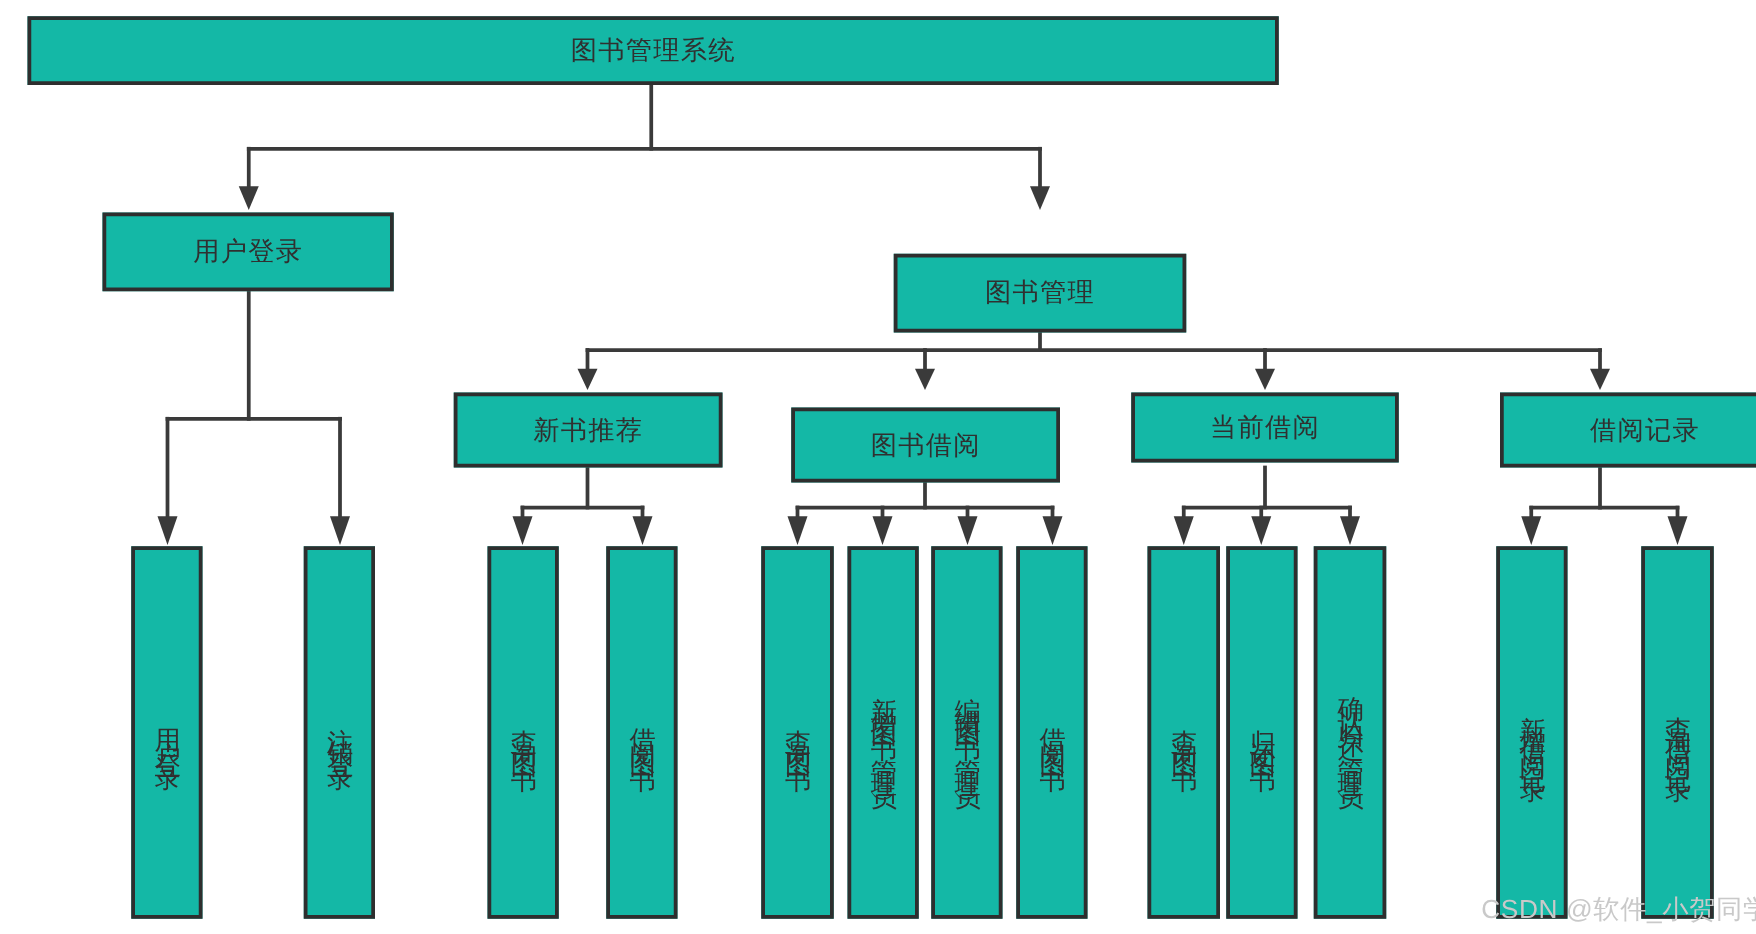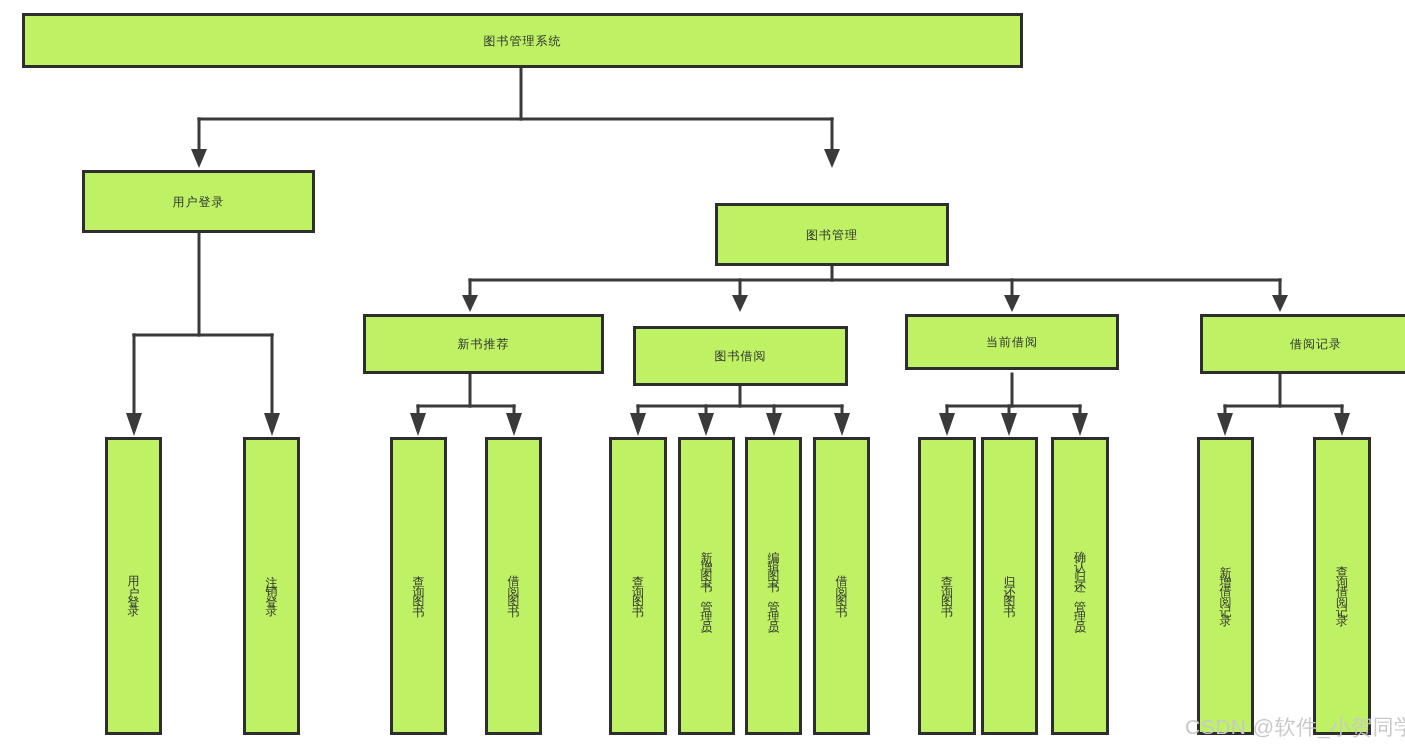--- a/index.html
+++ b/index.html
@@ -14,44 +14,44 @@
   .connectors {
     position: absolute;
     left: 0; top: 0;
     width: 1405px; height: 747px;
     z-index: 1;
   }
   .box {
     position: absolute;
     box-sizing: border-box;
     border: 3px solid #2e2e2e;
-    background: #bef264;
+    background: #14b8a6;
     color: #303030;
     display: flex;
     align-items: center;
     justify-content: center;
     z-index: 2;
-    font-size: 12px;
+    font-size: 21px;
     letter-spacing: 1px;
     line-height: 1;
   }
   .box.vertical span {
     writing-mode: vertical-rl;
     text-orientation: mixed;
     letter-spacing: 10px;
     line-height: 1;
     display: inline-block;
   }
   
   #n-root      { left: 22px;   top: 13px;  width: 1001px; height: 55px; }
   
   #n-login     { left: 82px;   top: 170px; width: 233px;  height: 63px; }
   #n-mgmt      { left: 715px;  top: 170px; width: 234px;  height: 63px; margin-top: 33px; }
   
-  #n-recommend { left: 363px;  top: 314px; width: 241px;  height: 60px; }
+  #n-recommend { left: 363px;  top: 314px; width: 215px;  height: 60px; }
   #n-borrow    { left: 633px;  top: 326px; width: 215px;  height: 60px; }
   #n-current   { left: 905px;  top: 314px; width: 214px;  height: 56px; }
   #n-record    { left: 1200px; top: 314px; width: 216px;  height: 60px; padding-left: 16px; }
   
   .leaf { top: 437px; height: 298px; width: 57px; }
   #l1  { left: 105px; }
   #l2  { left: 243px; }
   #l3  { left: 390px; }
   #l4  { left: 485px; }
   #l5  { left: 609px;  width: 58px; }

